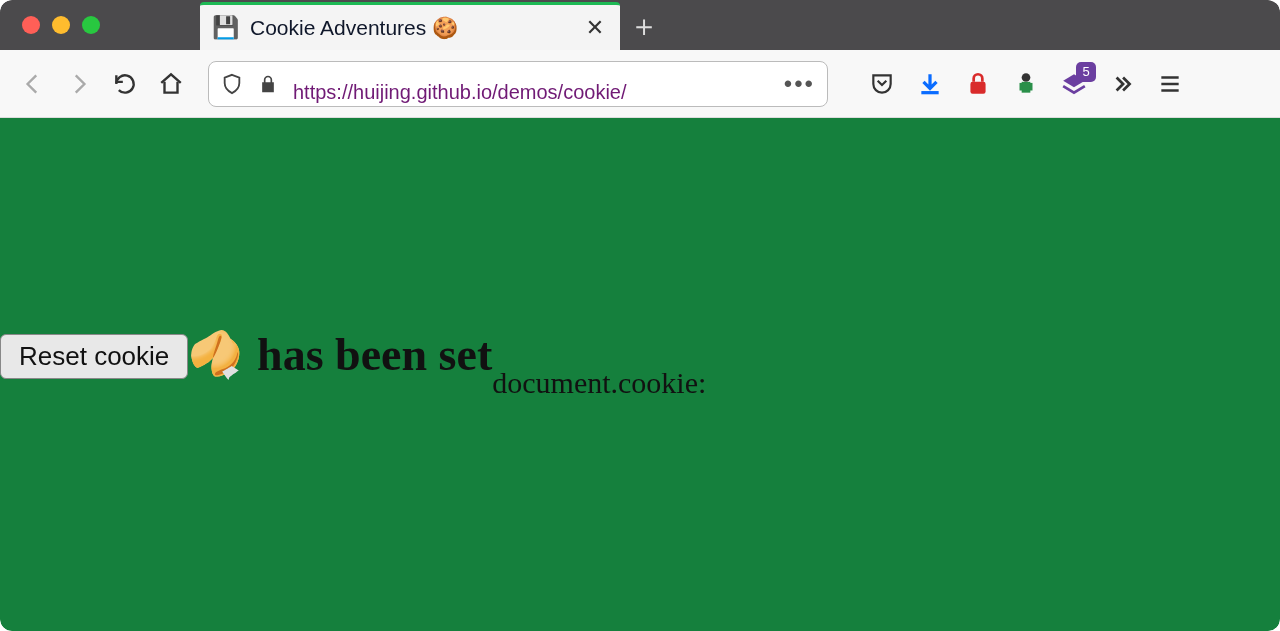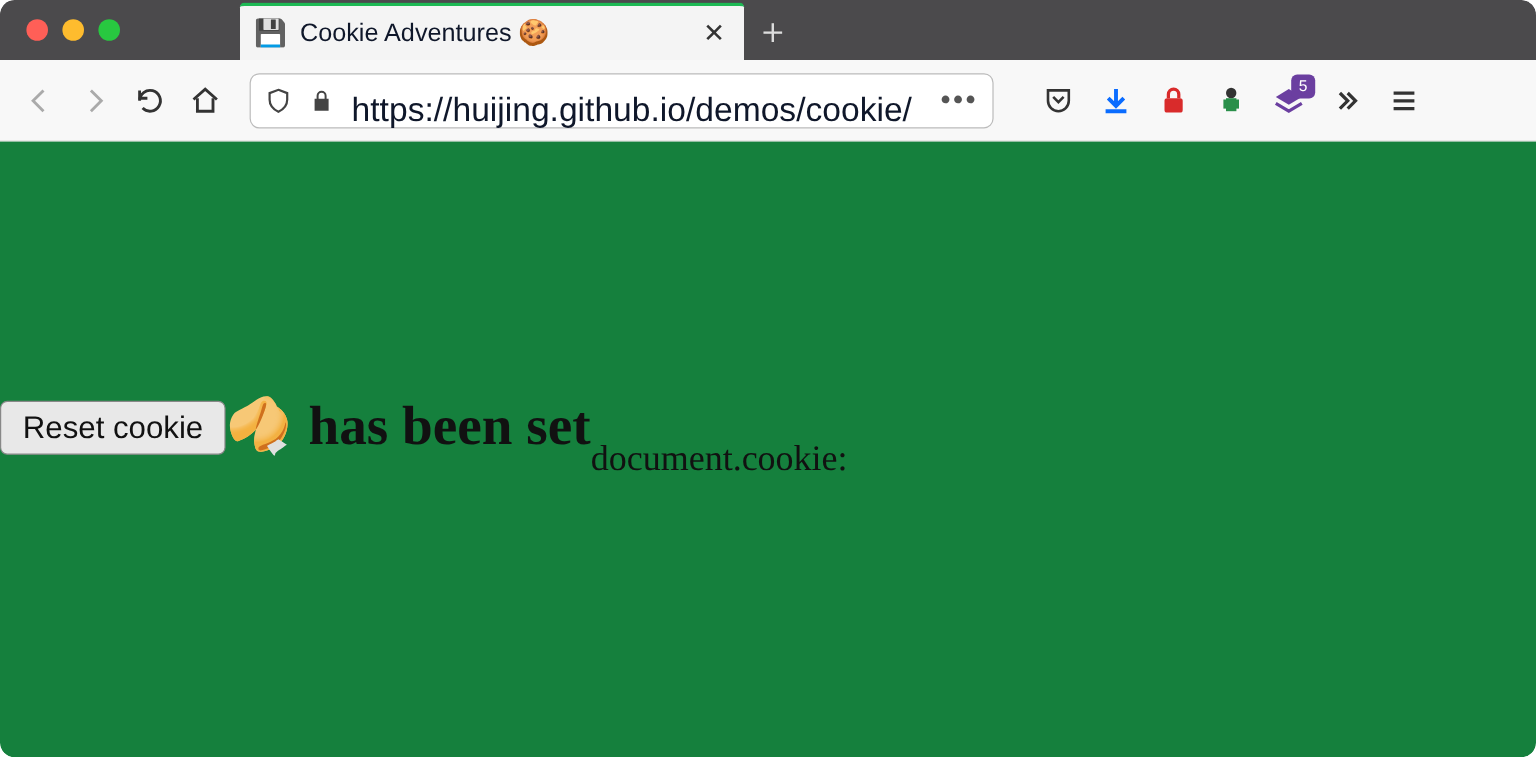--- a/index.html
+++ b/index.html
@@ -110,22 +110,22 @@
       gap: 14px;
       margin-left: 6px;
     }
     .urlbar .shield, .urlbar .lock {
       width: 22px; height: 22px;
       display: flex; align-items: center; justify-content: center;
     }
     .urlbar .shield svg { stroke: #444; fill: none; stroke-width: 2; }
     .urlbar .lock svg { fill: #444; }
     .urlbar .url {
-      font-size: 28px;
-      color: #0f172a;
+      font-size: 20px;
+      color: #701a75;
       flex: 1;
       white-space: nowrap;
       margin-top: 17px;
     }
     .urlbar .meatballs {
       font-size: 24px;
       color: #555;
       letter-spacing: 2px;
       cursor: pointer;
     }

